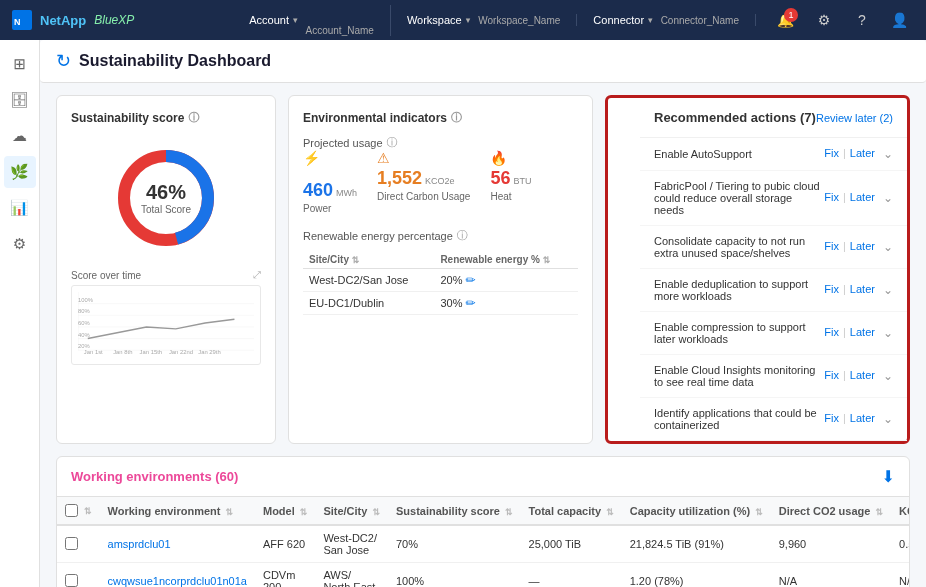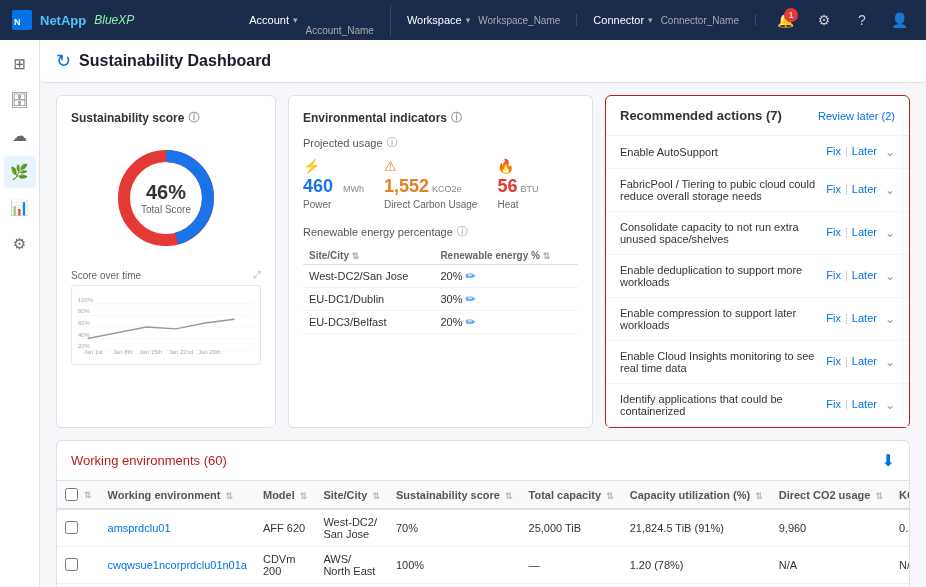--- a/index.html
+++ b/index.html
@@ -91,54 +91,54 @@
     .donut-svg { width: 110px; height: 110px; }
     .donut-text { position: absolute; top: 50%; left: 50%; transform: translate(-50%, -50%); text-align: center; }
     .donut-pct { font-size: 20px; font-weight: 700; color: #333; }
     .donut-label { font-size: 10px; color: #666; }
 
     .score-chart { margin-top: 8px; }
     .score-chart-title { font-size: 10px; color: #666; margin-bottom: 4px; display: flex; align-items: center; justify-content: space-between; }
     .chart-area { border: 1px solid #e8e8e8; border-radius: 3px; padding: 6px; height: 80px; position: relative; }
 
     
-    .env-card .projected-title { font-size: 11px; color: #555; margin-bottom: 8px; display: flex; align-items: center; gap: 4px; }
+    .env-card .projected-title { font-size: 11px; color: #555; margin-bottom: 0; display: flex; align-items: center; gap: 4px; }
     .projected-metrics { display: flex; gap: 20px; margin-bottom: 14px; }
     .metric-item { display: flex; flex-direction: column; gap: 2px; }
     .metric-value { font-size: 18px; font-weight: 600; }
     .metric-unit { font-size: 9px; color: #888; }
     .metric-label { font-size: 10px; color: #666; }
     .metric-icon { font-size: 14px; }
     .metric-power { color: #1a73e8; }
     .metric-carbon { color: #e67e22; }
     .metric-heat { color: #e53935; }
 
     .renewable-title { font-size: 11px; color: #555; margin-bottom: 8px; display: flex; align-items: center; gap: 4px; }
     .renewable-table { width: 100%; border-collapse: collapse; }
     .renewable-table th { font-size: 10px; color: #666; text-align: left; padding: 3px 6px; border-bottom: 1px solid #e0e0e0; }
     .renewable-table td { font-size: 11px; padding: 4px 6px; border-bottom: 1px solid #f0f0f0; }
     .edit-icon { color: #0073e6; cursor: pointer; font-size: 12px; }
     .sort-icon { color: #aaa; font-size: 9px; }
 
     
-    .actions-card { background: #fff; border-radius: 6px; border: 1px solid #b91c1c; }
+    .actions-card { background: #fff; border-radius: 6px; border: 3px solid #b91c1c; padding-left: 32px; }
     .actions-header { display: flex; justify-content: space-between; align-items: center; padding: 12px 14px; border-bottom: 1px solid #f0f0f0; }
     .actions-title { font-size: 13px; font-weight: 600; color: #333; }
     .review-later { font-size: 11px; color: #0073e6; cursor: pointer; }
     .action-item { display: flex; align-items: center; justify-content: space-between; padding: 9px 14px; border-bottom: 1px solid #f5f5f5; }
     .action-text { font-size: 11px; color: #333; flex: 1; }
     .action-links { display: flex; align-items: flex-start; gap: 4px; font-size: 11px; }
     .action-link { color: #0073e6; cursor: pointer; }
     .action-sep { color: #ccc; }
     .action-chevron { color: #999; font-size: 12px; cursor: pointer; margin-left: 4px; }
 
     
     .we-section { background: #fff; border-radius: 6px; border: 1px solid #e0e0e0; }
     .we-header { display: flex; align-items: center; justify-content: space-between; padding: 10px 14px; border-bottom: 1px solid #e0e0e0; }
-    .we-title { font-size: 13px; font-weight: 400; color: #b91c1c; }
+    .we-title { font-size: 13px; font-weight: 700; color: #ec4899; }
     .we-download { color: #0073e6; font-size: 16px; cursor: pointer; }
     .we-table { width: 100%; border-collapse: collapse; font-size: 11px; }
     .we-table th { background: #f8f9fa; padding: 7px 8px; text-align: left; font-weight: 600; color: #555; border-bottom: 2px solid #e0e0e0; white-space: nowrap; }
     .we-table td { padding: 6px 8px; border-bottom: 1px solid #f0f0f0; vertical-align: middle; }
     .col-sort { font-size: 9px; color: #bbb; margin-left: 2px; }
     .link-blue { color: #0073e6; cursor: pointer; text-decoration: none; }
     .checkbox-cell { width: 28px; }
     input[type="checkbox"] { cursor: pointer; }
     .th-check { display: flex; align-items: center; gap: 4px; }
   </style>
@@ -258,21 +258,21 @@
         <span>Environmental indicators</span>
         <span class="info-icon">ⓘ</span>
       </div>
       <div class="projected-title">
         <span>Projected usage</span>
         <span class="info-icon">ⓘ</span>
       </div>
       <div class="projected-metrics">
         <div class="metric-item">
           <span class="metric-icon metric-power">⚡</span>
-          <div style="display:flex;align-items:baseline;gap:10px;">
+          <div style="display:flex;align-items:baseline;gap:3px;margin-top:12px;">
             <span class="metric-value metric-power">460</span>
             <span class="metric-unit">MWh</span>
           </div>
           <span class="metric-label">Power</span>
         </div>
         <div class="metric-item">
           <span class="metric-icon metric-carbon">⚠</span>
           <div style="display:flex;align-items:baseline;gap:3px;">
             <span class="metric-value metric-carbon">1,552</span>
             <span class="metric-unit">KCO2e</span>
@@ -300,24 +300,20 @@
           </tr>
         </thead>
         <tbody id="renewable-tbody">
             <tr>
     <td>West-DC2/San Jose</td>
     <td>20% <span class="edit-icon">✏</span></td>
   </tr>
             <tr>
     <td>EU-DC1/Dublin</td>
     <td>30% <span class="edit-icon">✏</span></td>
-  </tr>
-            <tr>
-    <td>EU-DC3/Belfast</td>
-    <td>20% <span class="edit-icon">✏</span></td>
   </tr>
           </tbody>
       </table>
     </div>
 
     <div class="actions-card">
       <div class="actions-header">
         <span class="actions-title">Recommended actions (7)</span>
         <span class="review-later">Review later (2)</span>
       </div>

